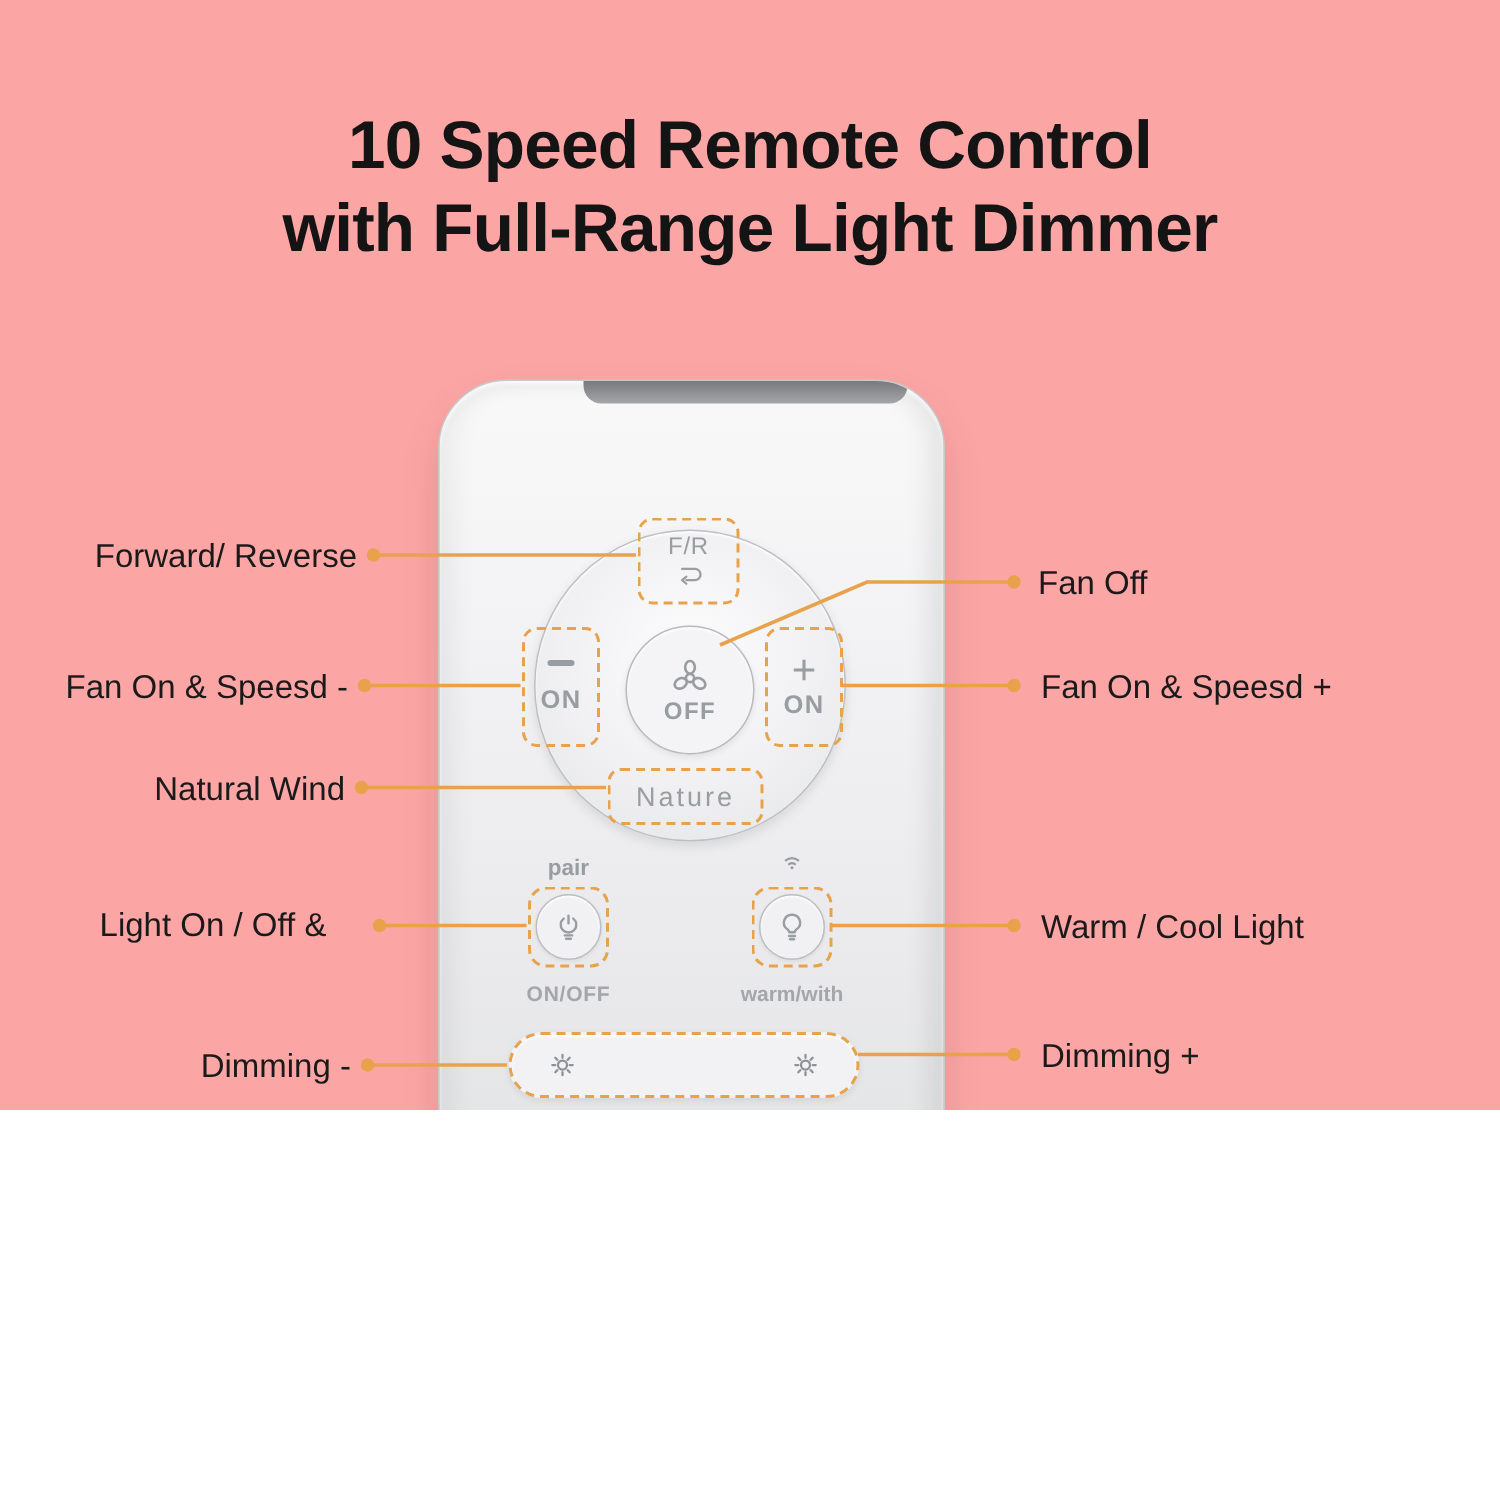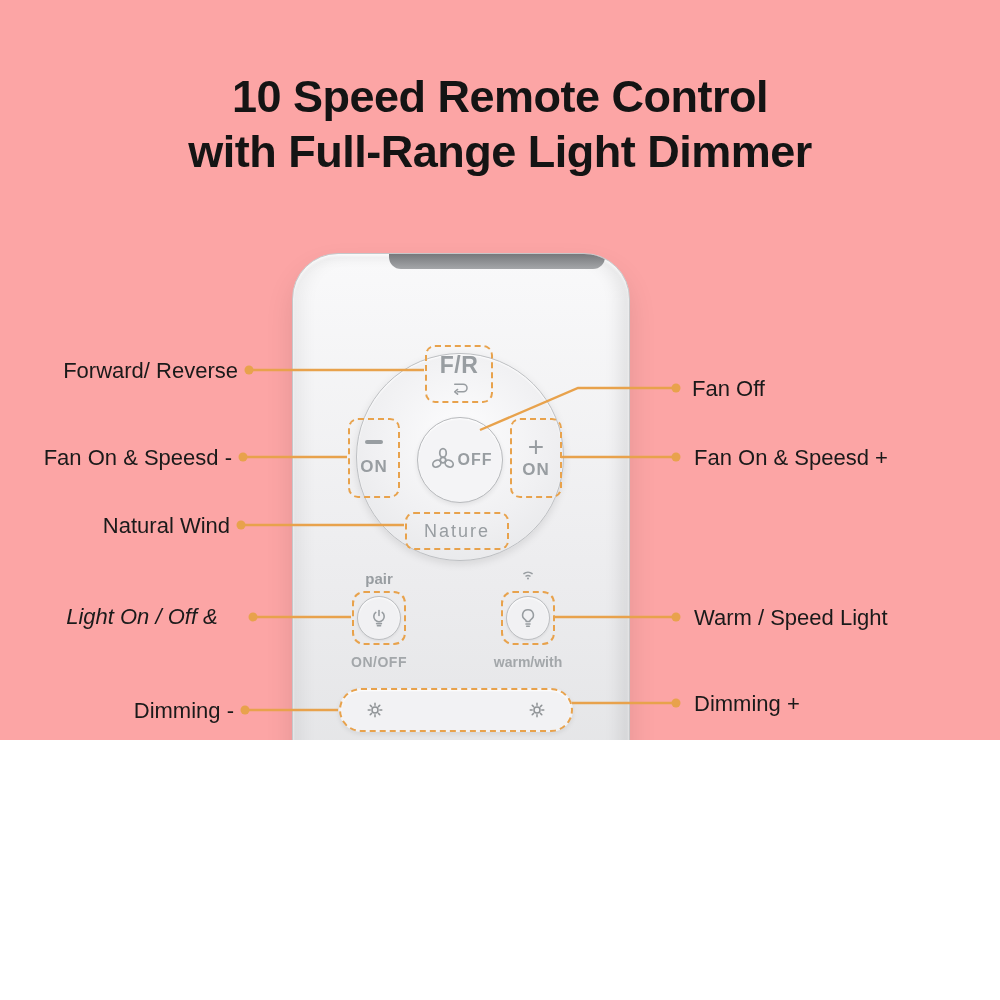--- a/index.html
+++ b/index.html
@@ -26,38 +26,38 @@
                border-radius:0 0 12px 12px; }
 
   .dial { position:absolute; left:63px; top:99px; width:206px; height:206px; border-radius:50%;
           background:radial-gradient(circle at 50% 40%, #fdfdfe 0%, #f0f0f2 55%, #e3e4e6 100%);
           border:1px solid #bdbfc2;
           box-shadow:0 3px 8px rgba(0,0,0,.10), inset 0 1px 2px #ffffff; }
 
   .annot { position:absolute; box-sizing:border-box; border:2px dashed #E8A24C;
            display:flex; align-items:center; justify-content:center; }
 
-  .btn-text { color:#989da1; font-size:23px; font-weight:700; letter-spacing:.5px; }
+  .btn-text { color:#989da1; font-size:16px; font-weight:400; letter-spacing:.5px; }
   .on-text  { color:#989da1; font-size:17px; font-weight:600; letter-spacing:1px; }
 
   .fr-box    { left:132px; top:91px;  width:68px;  height:58px; border-radius:10px;
                flex-direction:column; gap:1px; z-index:3; }
   .minus-box { left:55px;  top:164px; width:52px;  height:80px; border-radius:10px;
                flex-direction:column; gap:13px; z-index:3; }
   .minus-bar { width:18px; height:4px; border-radius:2px; background:#989da1; }
   .plus-box  { left:217px; top:164px; width:52px;  height:80px; border-radius:10px;
                flex-direction:column; gap:3px; z-index:3; }
   .plus-sign { color:#989da1; font-size:28px; font-weight:400; line-height:20px; }
   .nature-box{ left:112px; top:258px; width:104px; height:38px; border-radius:9px; z-index:3; }
   .nature-text { color:#989da1; font-size:18px; letter-spacing:2px; font-weight:500; }
 
   .off-btn { position:absolute; left:124px; top:163px; width:84px; height:84px; border-radius:50%;
              background:#f4f4f6; border:1px solid #b8babd;
              box-shadow: inset 0 1px 2px #ffffff, 0 2px 5px rgba(0,0,0,.08);
-             display:flex; flex-direction:row; align-items:center; justify-content:center; z-index:2; }
+             display:flex; flex-direction:column; align-items:center; justify-content:center; z-index:2; }
   .off-text { color:#989da1; font-size:16px; font-weight:600; letter-spacing:1px; margin-top:-1px; }
 
   .pair-label { position:absolute; left:60px; top:316px; width:52px; text-align:center;
                 color:#989da1; font-size:15px; font-weight:600; }
   .wifi-icon  { position:absolute; left:224px; top:310px; }
 
   .pair-box { left:59px;  top:337px; width:54px; height:54px; border-radius:12px; z-index:3; }
   .warm-box { left:208px; top:337px; width:54px; height:54px; border-radius:12px; z-index:3; }
   .round-btn { width:42px; height:42px; border-radius:50%; background:#f1f1f3; border:1px solid #bcbec1;
                display:flex; align-items:center; justify-content:center;
@@ -76,21 +76,21 @@
            align-items:center; justify-content:center; gap:4px; }
   .brand-text { color:#a0a3a6; font-size:23px; letter-spacing:6px; font-weight:500; }
 
   .slot { position:absolute; height:10px; width:64px; border-radius:5px; background:#aeb0b3;
           box-shadow: inset 0 1px 2px rgba(0,0,0,.25), 0 1px 1px rgba(255,255,255,.7); }
   .slot-1 { left:106px; top:652px; }
   .slot-2 { left:213px; top:652px; }
 
   .callout { position:absolute; color:#1a1a1a; font-size:22px; line-height:1.28; z-index:5; }
   .c-right { text-align:right; }
-  .c-center { text-align:center;font-style:italic; }
+  .c-center { text-align:center; }
 
   .co-forward  { left:28px; top:357px; width:210px; }
   .co-fanminus { left:18px; top:444px; width:214px; }
   .co-natural  { left:28px; top:512px; width:202px; }
   .co-lightpair{ left:46px; top:603px; width:192px; line-height:28px; }
   .co-dimminus { left:28px; top:697px; width:206px; }
 
   .co-fanoff   { left:692px; top:375px; width:200px; }
   .co-fanplus  { left:694px; top:444px; width:250px; }
   .co-warmcool { left:694px; top:604px; width:250px; }
@@ -248,16 +248,16 @@
   <div class="callout c-right co-fanminus">Fan On &amp; Speesd -</div>
   <div class="callout c-right co-forward">Forward/ Reverse</div>
   <div class="callout c-right co-natural">Natural Wind</div>
   <div class="callout c-center co-lightpair">
     <div>Light On / Off &amp;</div>
   </div>
   <div class="callout c-right co-dimminus">Dimming -</div>
 
   <div class="callout co-fanplus">Fan On &amp; Speesd +</div>
   <div class="callout co-fanoff">Fan Off</div>
-  <div class="callout co-warmcool">Warm / Speed Light</div>
+  <div class="callout co-warmcool">Warm / Cool Light</div>
   <div class="callout co-dimplus">Dimming +</div>
 
 </div>
 
 </body></html>

